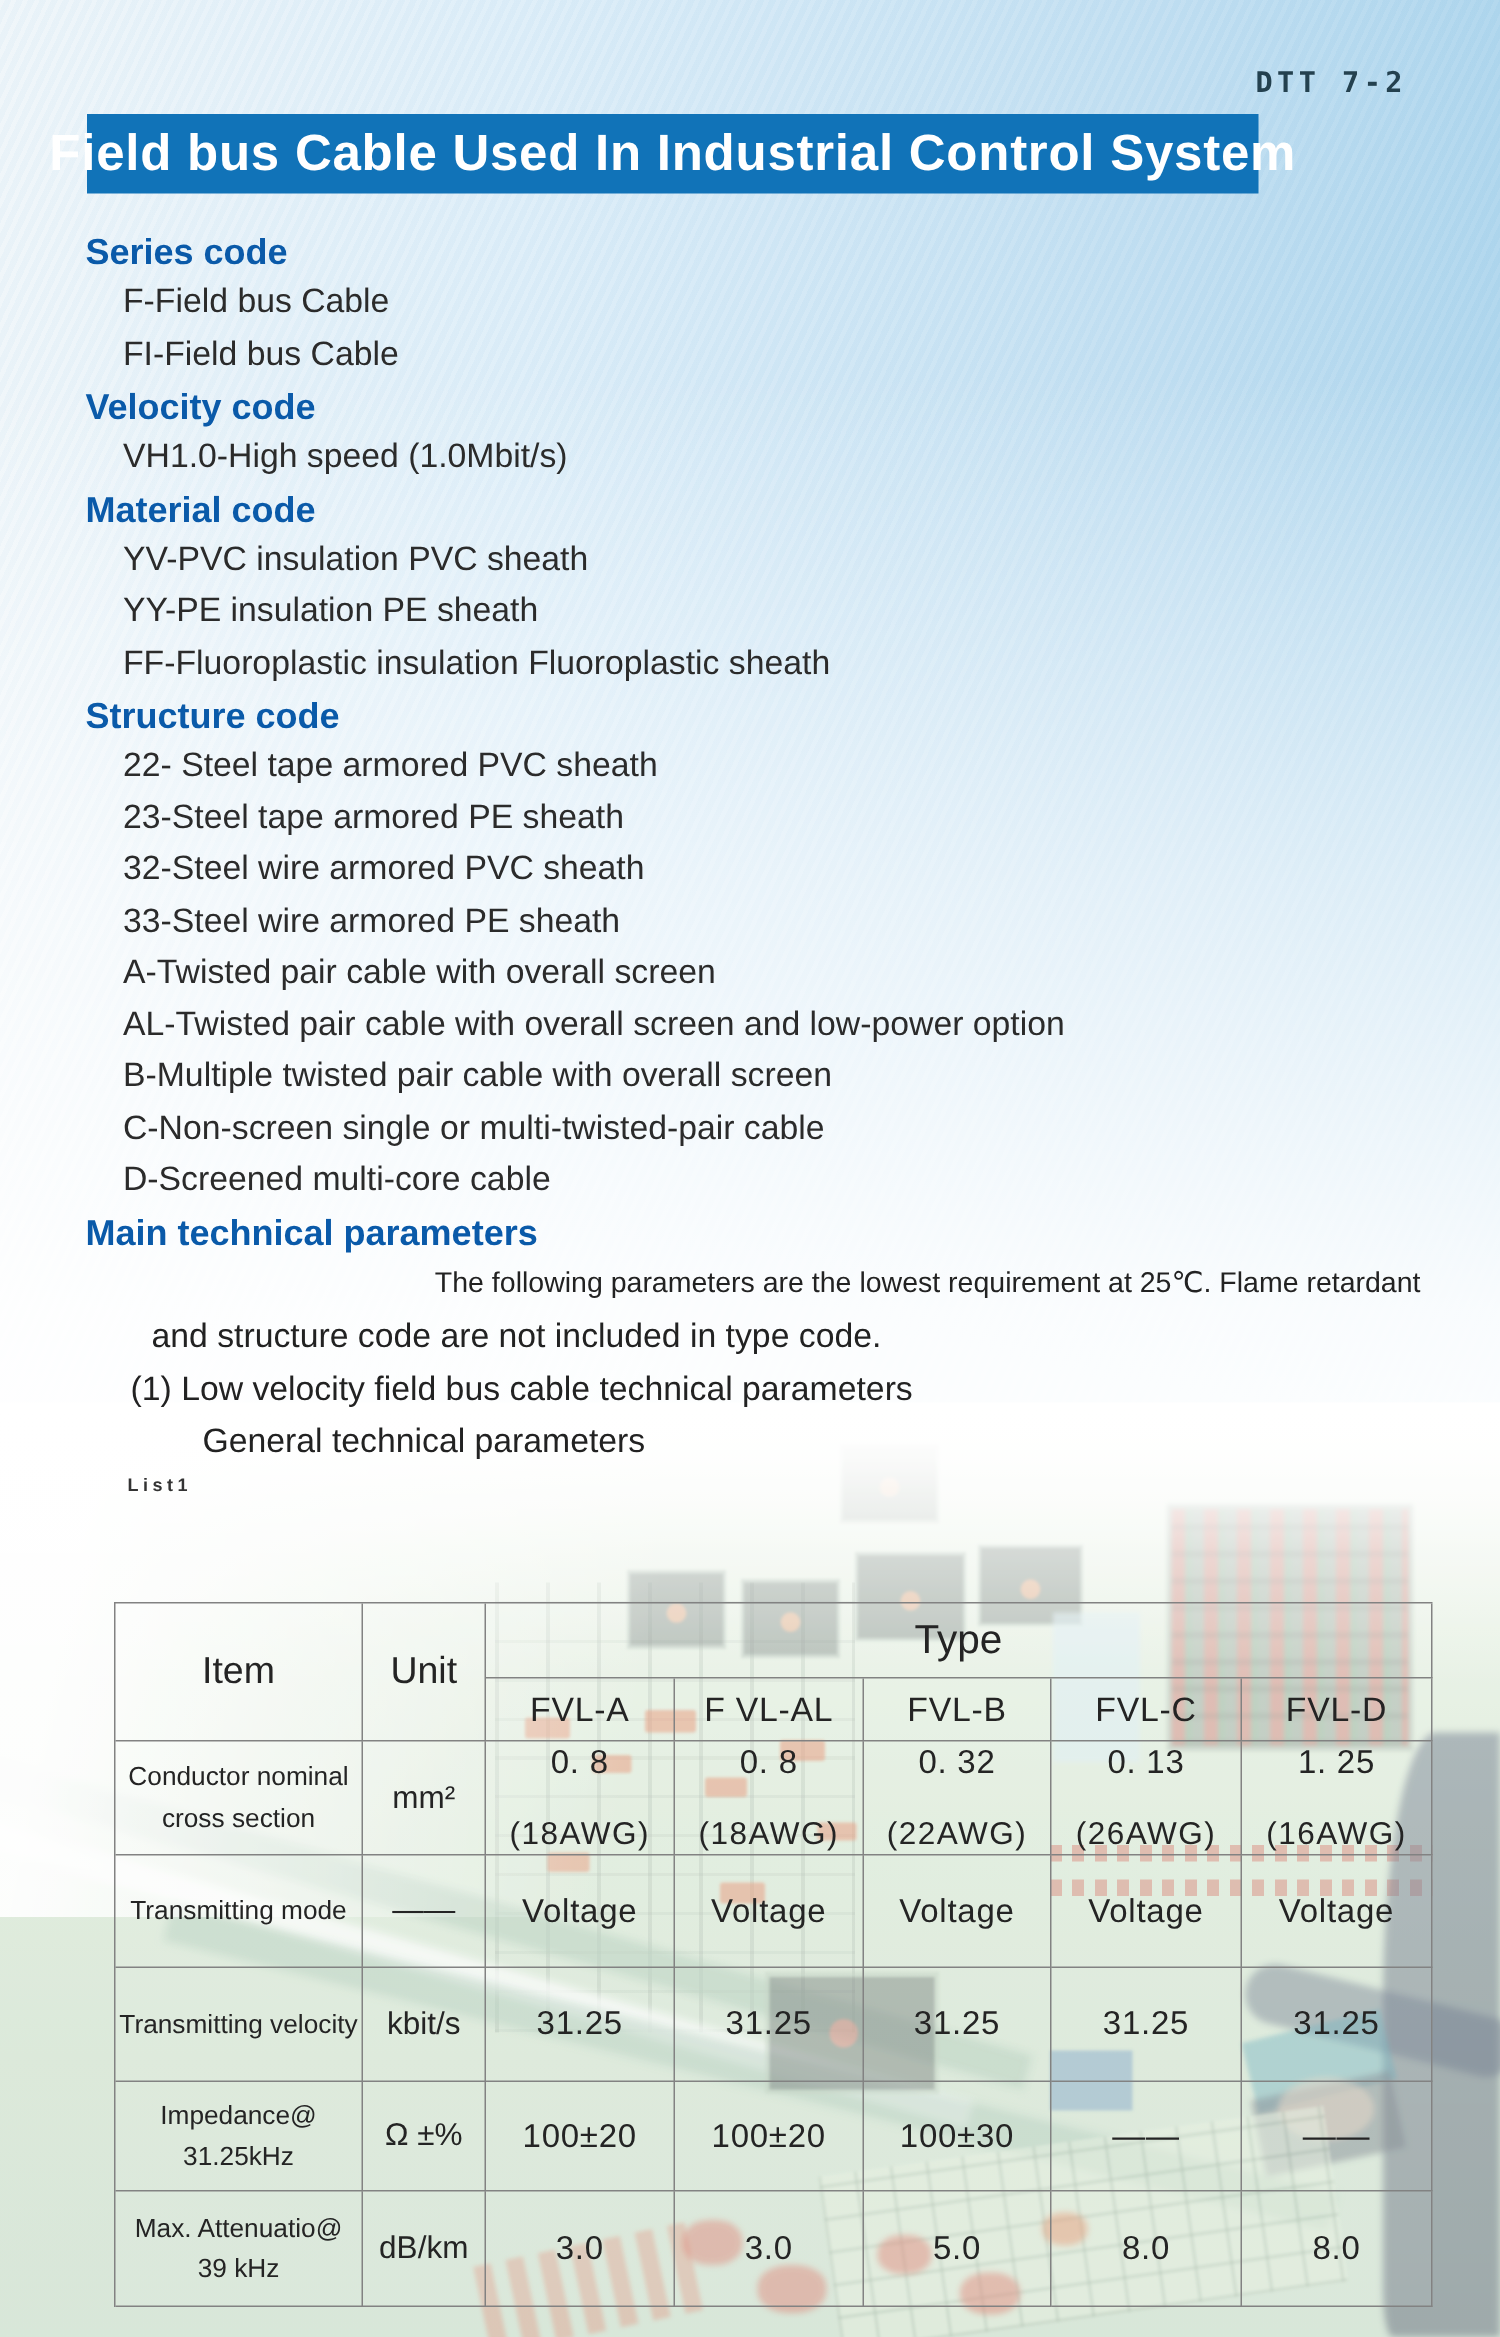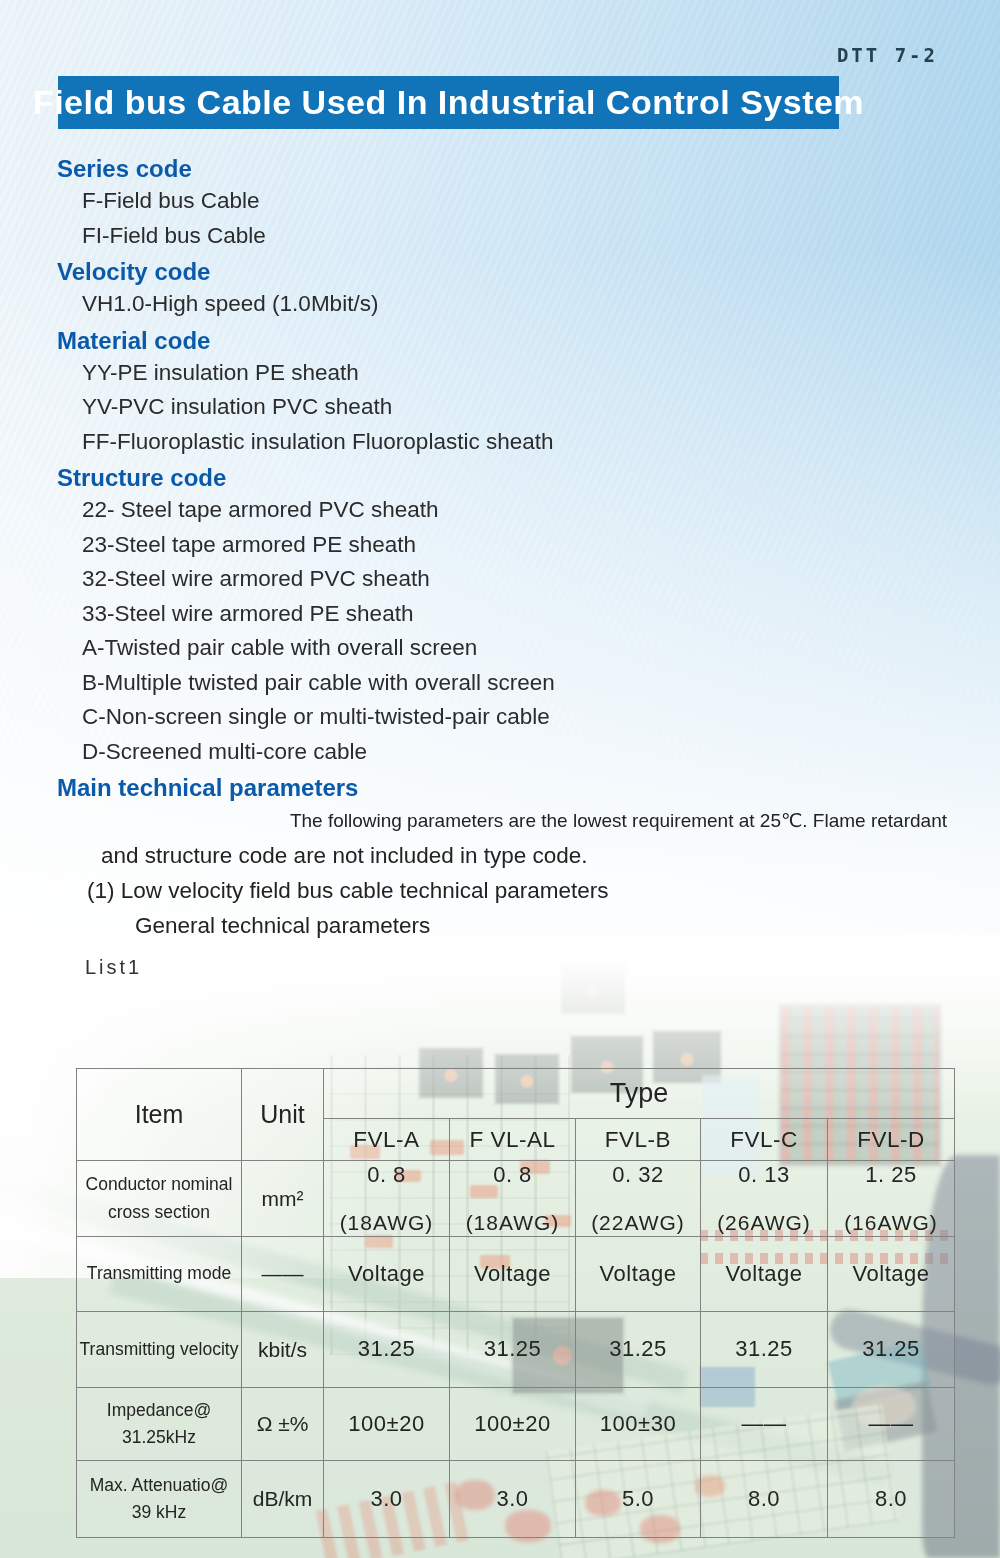--- a/index.html
+++ b/index.html
@@ -31,21 +31,21 @@
     line-height:30px;margin:4px 0 0 0;
   }
   .item{
     font-size:22.5px;color:#2b2b2b;line-height:34.5px;
     padding-left:25px;white-space:nowrap;
   }
   .note1{font-size:19px;color:#222;line-height:35px;padding-left:38px;white-space:nowrap;text-align:right;}
   .note2{font-size:22.5px;color:#222;line-height:35px;padding-left:44px;white-space:nowrap;}
   .sub1{font-size:22.5px;color:#222;line-height:35px;padding-left:30px;white-space:nowrap;}
   .sub2{font-size:22.5px;color:#222;line-height:35px;padding-left:78px;white-space:nowrap;}
-  .list-label{font-size:20px;color:#333;letter-spacing:3px;line-height:20px;margin-top:14px;padding-left:28px;}
+  .list-label{font-size:12px;color:#333;letter-spacing:3px;line-height:20px;margin-top:2px;padding-left:28px;font-weight:bold;}
   
   .photo{position:absolute;left:0;top:935px;width:1000px;height:623px;overflow:hidden;
     background:linear-gradient(180deg,#ffffff 0%,#f1f7ef 8%,#e0eddc 24%,#d3e5cf 45%,#cbdfc9 70%,#c7dcc8 100%);}
   .photo div{position:absolute;}
   .ph-board{left:778px;top:68px;width:158px;height:158px;background-color:#6b7f71;
     background-image:repeating-linear-gradient(0deg, rgba(0,0,0,.25) 0 4px, transparent 4px 18px),
       repeating-linear-gradient(90deg, rgba(205,60,50,.85) 0 9px, rgba(70,140,90,.5) 9px 14px, transparent 14px 22px);
     border:3px solid #8fa396;filter:blur(1.5px);opacity:.5;}
   .ph-mon{width:62px;height:48px;background-color:#3f4f49;border:2px solid #93a79b;
     background-image:radial-gradient(circle at 50% 55%, rgba(235,120,60,.9) 0 6px, transparent 7px);
@@ -172,30 +172,31 @@
 
   <div class="content">
     <div class="sec">Series code</div>
     <div class="item">F-Field bus Cable</div>
     <div class="item">FI-Field bus Cable</div>
 
     <div class="sec">Velocity code</div>
     <div class="item">VH1.0-High speed (1.0Mbit/s)</div>
 
     <div class="sec">Material code</div>
+    <div class="item">YV-PVC insulation PVC sheath</div>
     <div class="item">YY-PE insulation PE sheath</div>
-    <div class="item">YV-PVC insulation PVC sheath</div>
     <div class="item">FF-Fluoroplastic insulation Fluoroplastic sheath</div>
 
     <div class="sec">Structure code</div>
     <div class="item">22- Steel tape armored PVC sheath</div>
     <div class="item">23-Steel tape armored PE sheath</div>
     <div class="item">32-Steel wire armored PVC sheath</div>
     <div class="item">33-Steel wire armored PE sheath</div>
     <div class="item">A-Twisted pair cable with overall screen</div>
+    <div class="item">AL-Twisted pair cable with overall screen and low-power option</div>
     <div class="item">B-Multiple twisted pair cable with overall screen</div>
     <div class="item">C-Non-screen single or multi-twisted-pair cable</div>
     <div class="item">D-Screened multi-core cable</div>
 
     <div class="sec">Main technical parameters</div>
     <div class="note1">The following parameters are the lowest requirement at 25℃. Flame retardant</div>
     <div class="note2">and structure code are not included in type code.</div>
     <div class="sub1">(1) Low velocity field bus cable technical parameters</div>
     <div class="sub2">General technical parameters</div>
     <div class="list-label">List1</div>

